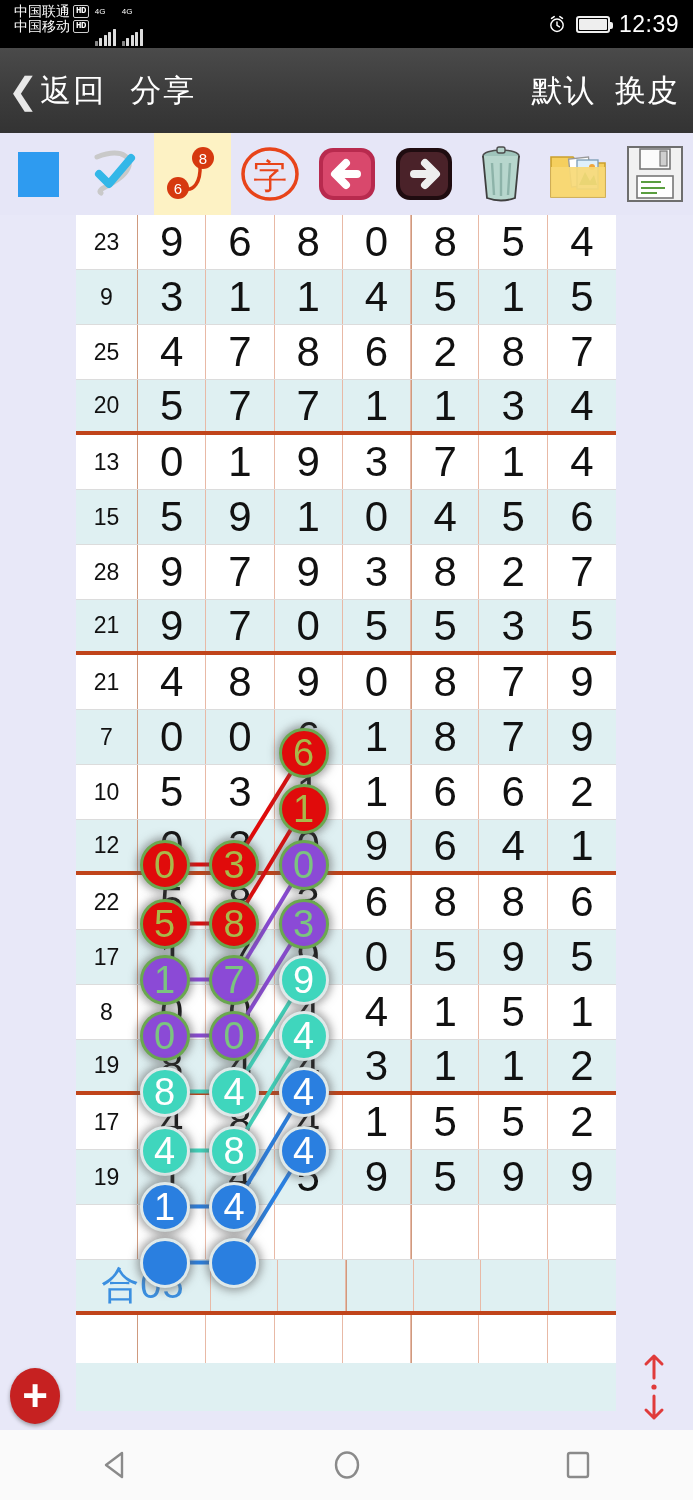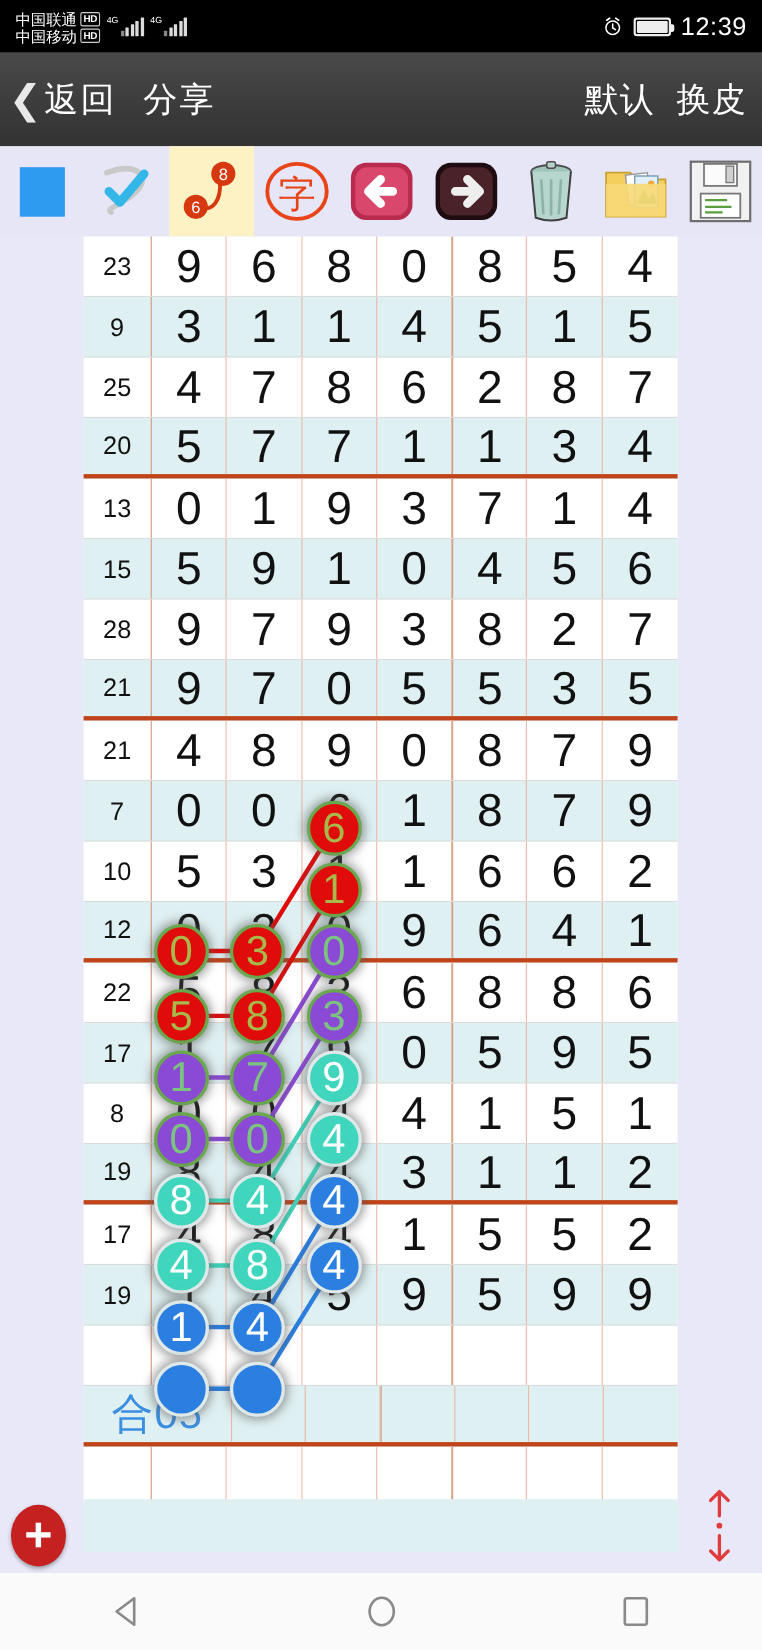--- a/index.html
+++ b/index.html
@@ -16,23 +16,23 @@
     position: absolute; top: 0; left: 0; width: 693px; height: 48px;
     background: #000; color: #fff;
     display: flex; align-items: center; justify-content: space-between;
     padding: 0 14px;
   }
   .sb-left { display: flex; align-items: flex-start; gap: 6px; }
   .carriers { display: flex; flex-direction: column; gap: 1px; padding-top: 2px; }
   .carrier-line { display: flex; align-items: center; gap: 3px; font-size: 14px; line-height: 14px; white-space: nowrap; }
   .hd-badge {
     border: 1px solid #cfcfcf; border-radius: 2px; font-size: 9px;
-    padding: 0 2px; line-height: 11px; letter-spacing: -0.5px; font-weight: bold;
-  }
-  .sigblock { display: flex; align-items: center; gap: 2px; padding-top: 6px; }
+    padding: 0 2px; line-height: 11px; letter-spacing: -0.5px; font-weight: bold; font-family: Liberation Mono, monospace;
+  }
+  .sigblock { display: flex; align-items: flex-start; gap: 2px; padding-top: 6px; flex-direction: column; }
   .sig-g { font-size: 8px; line-height: 8px; padding-bottom: 10px; }
   .bars { display: flex; align-items: flex-end; gap: 1.5px; height: 18px; }
   .bars i { display: block; width: 3px; background: #ddd; border-radius: .5px; }
   .bars i:nth-child(1) { height: 5px; background:#888; }
   .bars i:nth-child(2) { height: 8px; }
   .bars i:nth-child(3) { height: 11px; }
   .bars i:nth-child(4) { height: 14px; }
   .bars i:nth-child(5) { height: 17px; }
   .sb-right { display: flex; align-items: center; gap: 9px; }
   .alarm-icon { width: 20px; height: 20px; }

